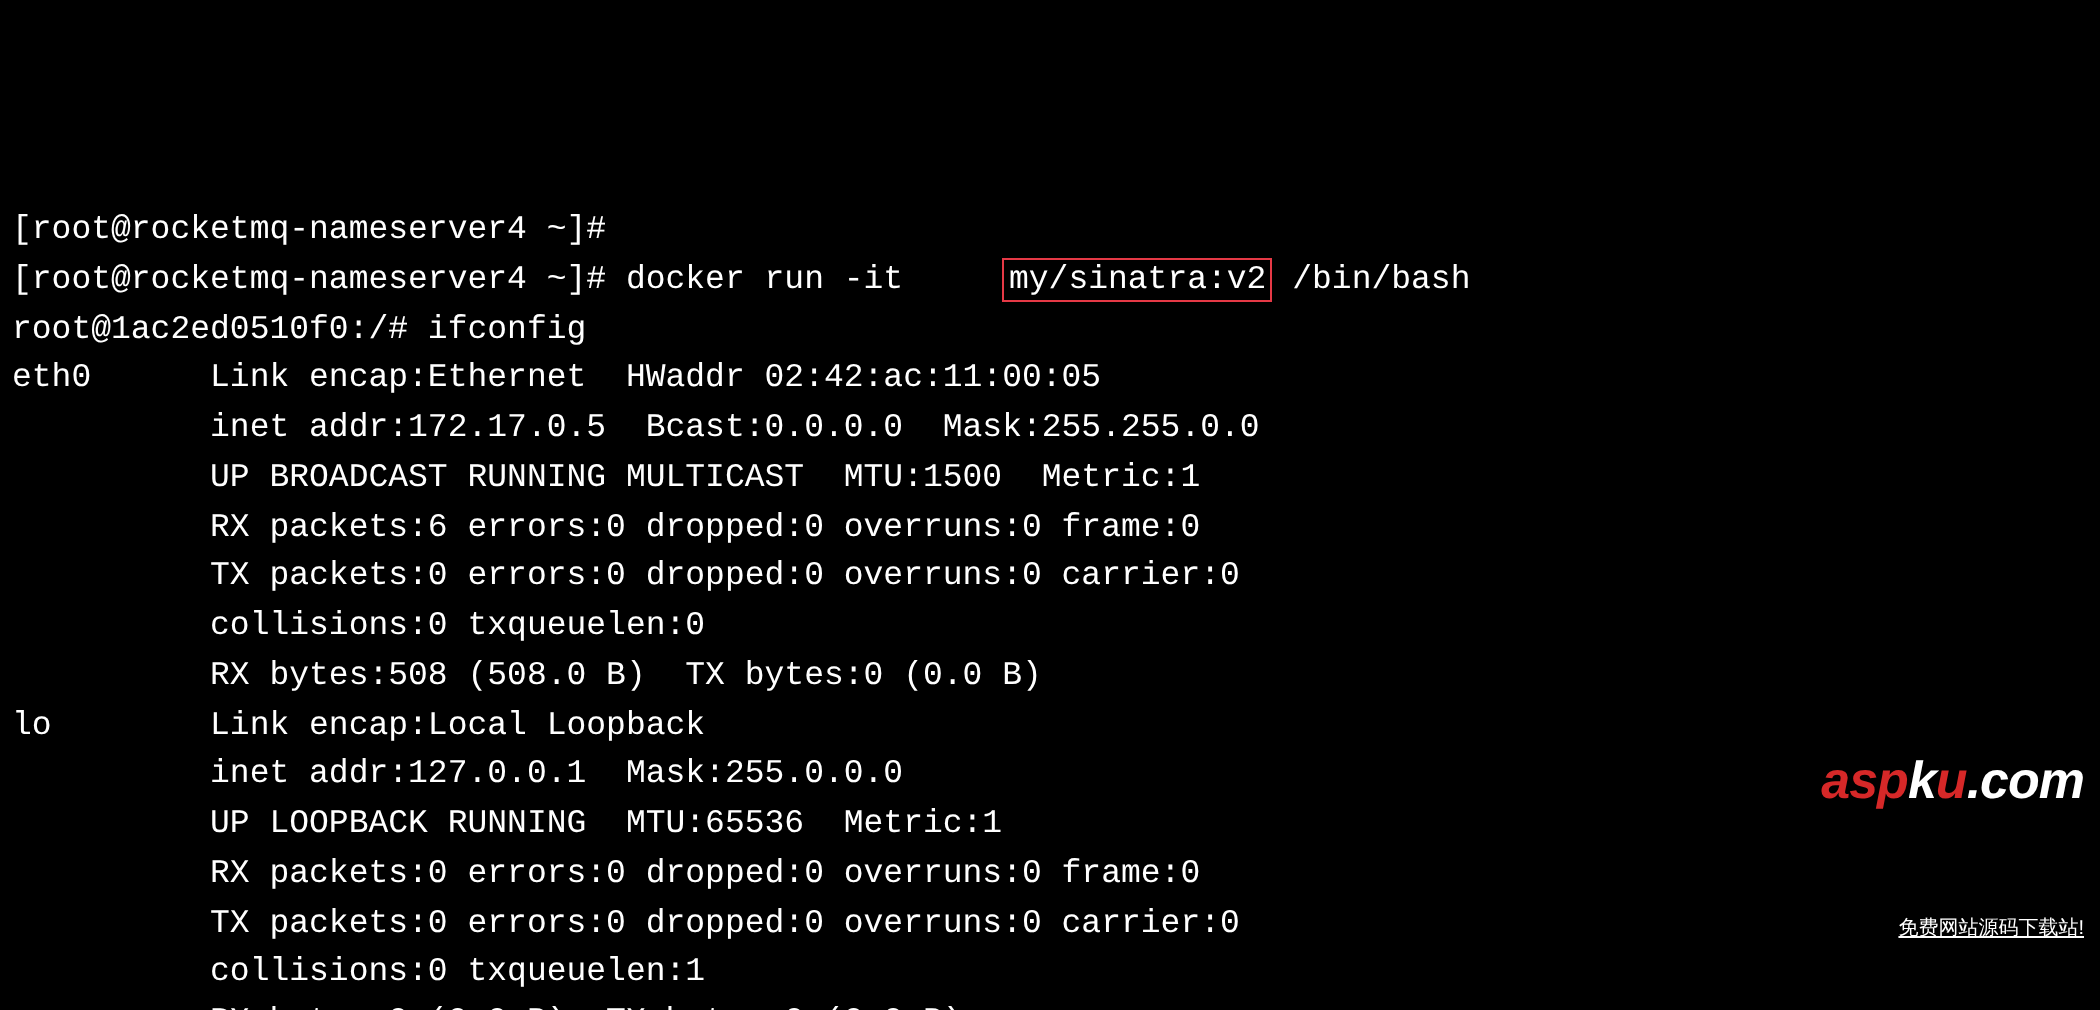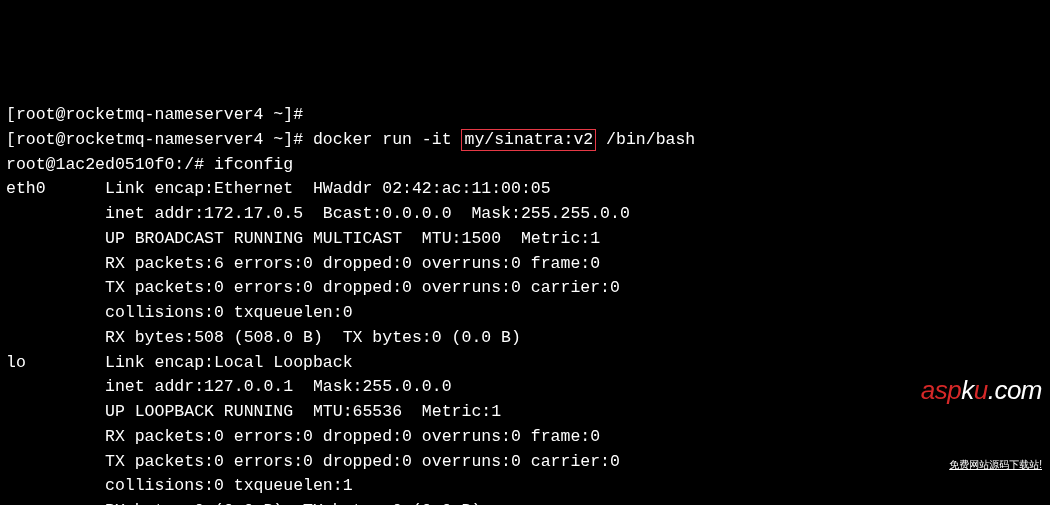--- a/index.html
+++ b/index.html
@@ -15,31 +15,32 @@
       position: relative;
       white-space: pre;
       overflow: hidden;
     }
     .line { white-space: pre; }
     .highlight-box {
       border: 1.5px solid #e63946;
       padding: 0 2px;
       display: inline-block;
       line-height: 1.2;
+      margin-left: 40px;
     }
     .watermark {
       position: absolute;
       right: 8px;
       bottom: 8px;
       text-align: right;
       font-family: Arial, sans-serif;
     }
     .watermark .brand {
       font-style: italic;
-      font-weight: normal;
+      font-weight: bold;
       font-size: 26px;
       letter-spacing: -0.5px;
     }
     .watermark .brand .red { color: #d62828; }
     .watermark .brand .white { color: #fff; }
     .watermark .tag {
       font-size: 10px;
       color: #fff;
       margin-top: -2px;
       text-decoration: underline;

